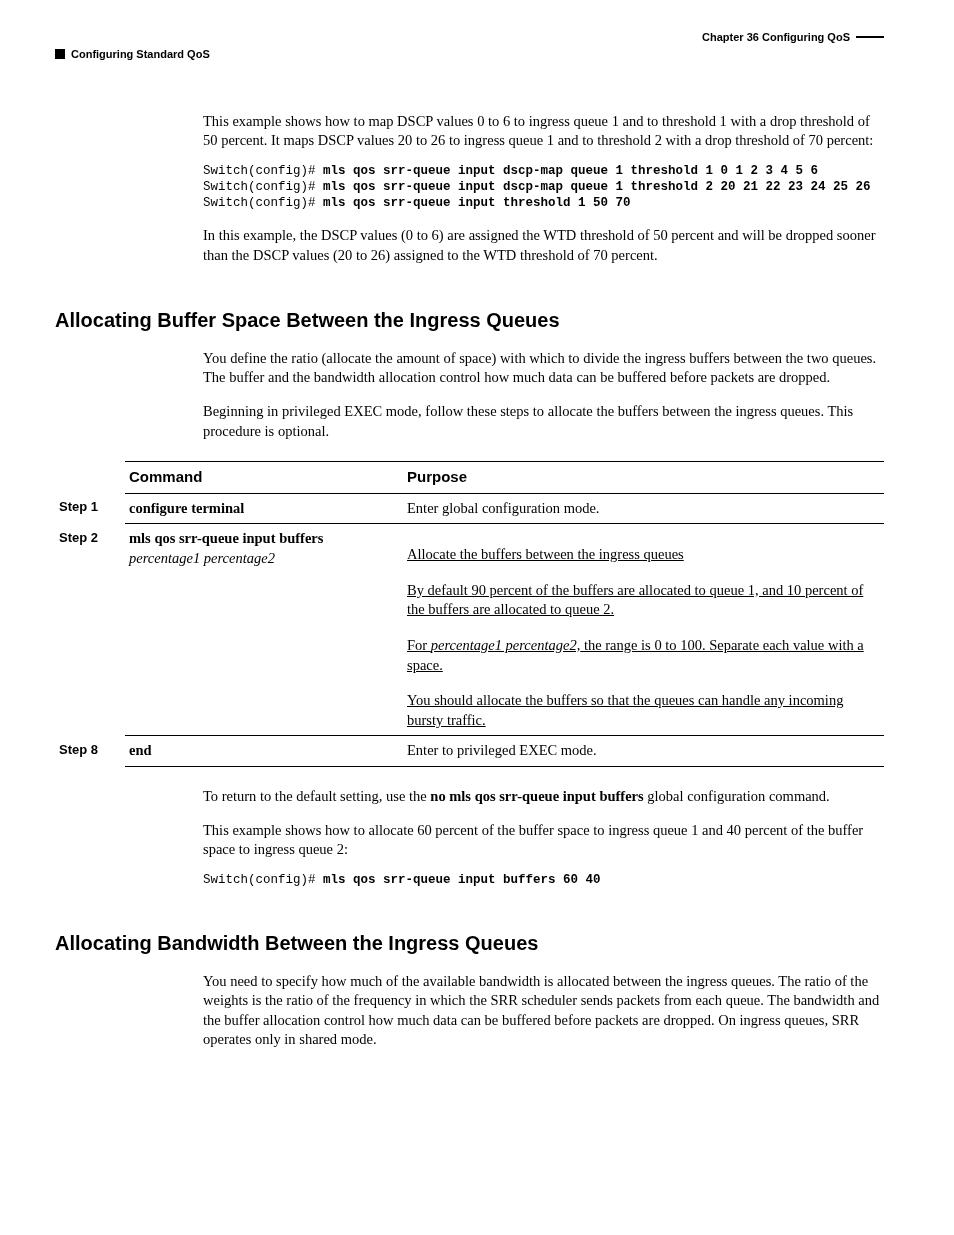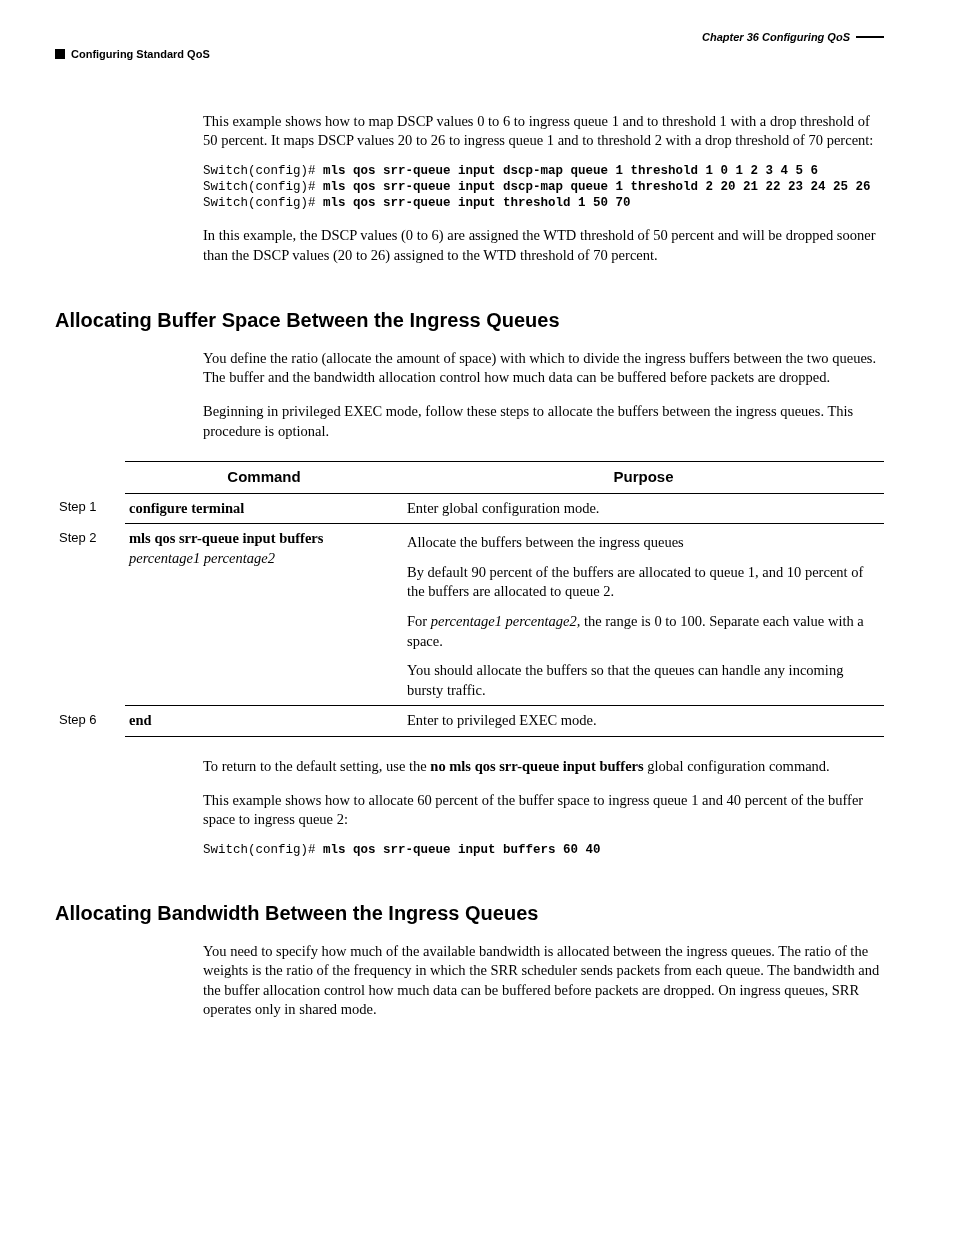--- a/index.html
+++ b/index.html
@@ -14,21 +14,20 @@
     line-height: 1.35;
   }
   .top-header {
     display: flex;
     justify-content: space-between;
     align-items: flex-end;
     font-family: Arial, Helvetica, sans-serif;
     font-weight: bold;
     font-size: 11px;
     margin-bottom: 2px;
-    font-style: italic;
   }
   .top-header .right-marker {
     display: flex;
     align-items: center;
   }
   .top-header .right-marker::after {
     content: "";
     width: 28px;
     height: 2px;
     background: #000;
@@ -76,50 +75,50 @@
   table.steps {
     border-collapse: collapse;
     width: 100%;
     margin-top: 20px;
     margin-bottom: 20px;
     font-size: 14.5px;
   }
   table.steps th {
     font-family: Arial, Helvetica, sans-serif;
     font-weight: bold;
-    text-align: center;
+    text-align: left;
     border-top: 1.5px solid #000;
     border-bottom: 1.5px solid #000;
     padding: 5px 4px;
     font-size: 15px;
     margin-top: 34px;
   }
   table.steps td {
     border-bottom: 0.5px solid #000;
     padding: 5px 4px;
     vertical-align: top;
   }
   table.steps th:nth-child(1),
   table.steps td:nth-child(1) {
     width: 62px;
     border-bottom: none;
     border-top: none;
     font-family: Arial, Helvetica, sans-serif;
-    font-weight: normal;
+    font-weight: bold;
     font-size: 13px;
   }
   table.steps th:nth-child(1){
     border:none;
   }
   table.steps th:nth-child(2),
   table.steps td:nth-child(2) { width: 270px; }
   table.steps td.cmd { font-weight: bold; }
   table.steps td.cmd .italic { font-style: italic; font-weight: normal; }
   table.steps td.cmd .or { font-weight: normal; }
-  .purpose-para { margin: 4px 0 10px 0; }
+  .purpose-para { margin: 16px 0 10px 0; text-decoration: underline; }
   .purpose-para:last-child { margin-bottom: 0; }
   .italic { font-style: italic; }
 </style>
 </head>
 <body>
 
 <div class="top-header">
   <span></span>
   <span class="right-marker">Chapter 36      Configuring QoS</span>
 </div>
@@ -157,21 +156,21 @@
       <span class="italic">percentage1 percentage2</span>
     </td>
     <td>
       <p class="purpose-para">Allocate the buffers between the ingress queues</p>
       <p class="purpose-para">By default 90 percent of the buffers are allocated to queue 1, and 10 percent of the buffers are allocated to queue 2.</p>
       <p class="purpose-para"><span>For </span><span class="italic">percentage1 percentage2,</span><span> the range is 0 to 100. Separate each value with a space.</span></p>
       <p class="purpose-para">You should allocate the buffers so that the queues can handle any incoming bursty traffic.</p>
     </td>
   </tr>
   <tr>
-    <td>Step 6</td>
+    <td>Step 8</td>
     <td class="cmd">end</td>
     <td>Enter to privileged EXEC mode.</td>
   </tr>
 </tbody>
   </table>
 
 <p class="body-text">
   <span>To return to the default setting, use the </span><b>no mls qos srr-queue input buffers</b><span> global configuration command.</span>
 </p>
 <p class="body-text">This example shows how to allocate 60 percent of the buffer space to ingress queue 1 and 40 percent of the buffer space to ingress queue 2:</p>

